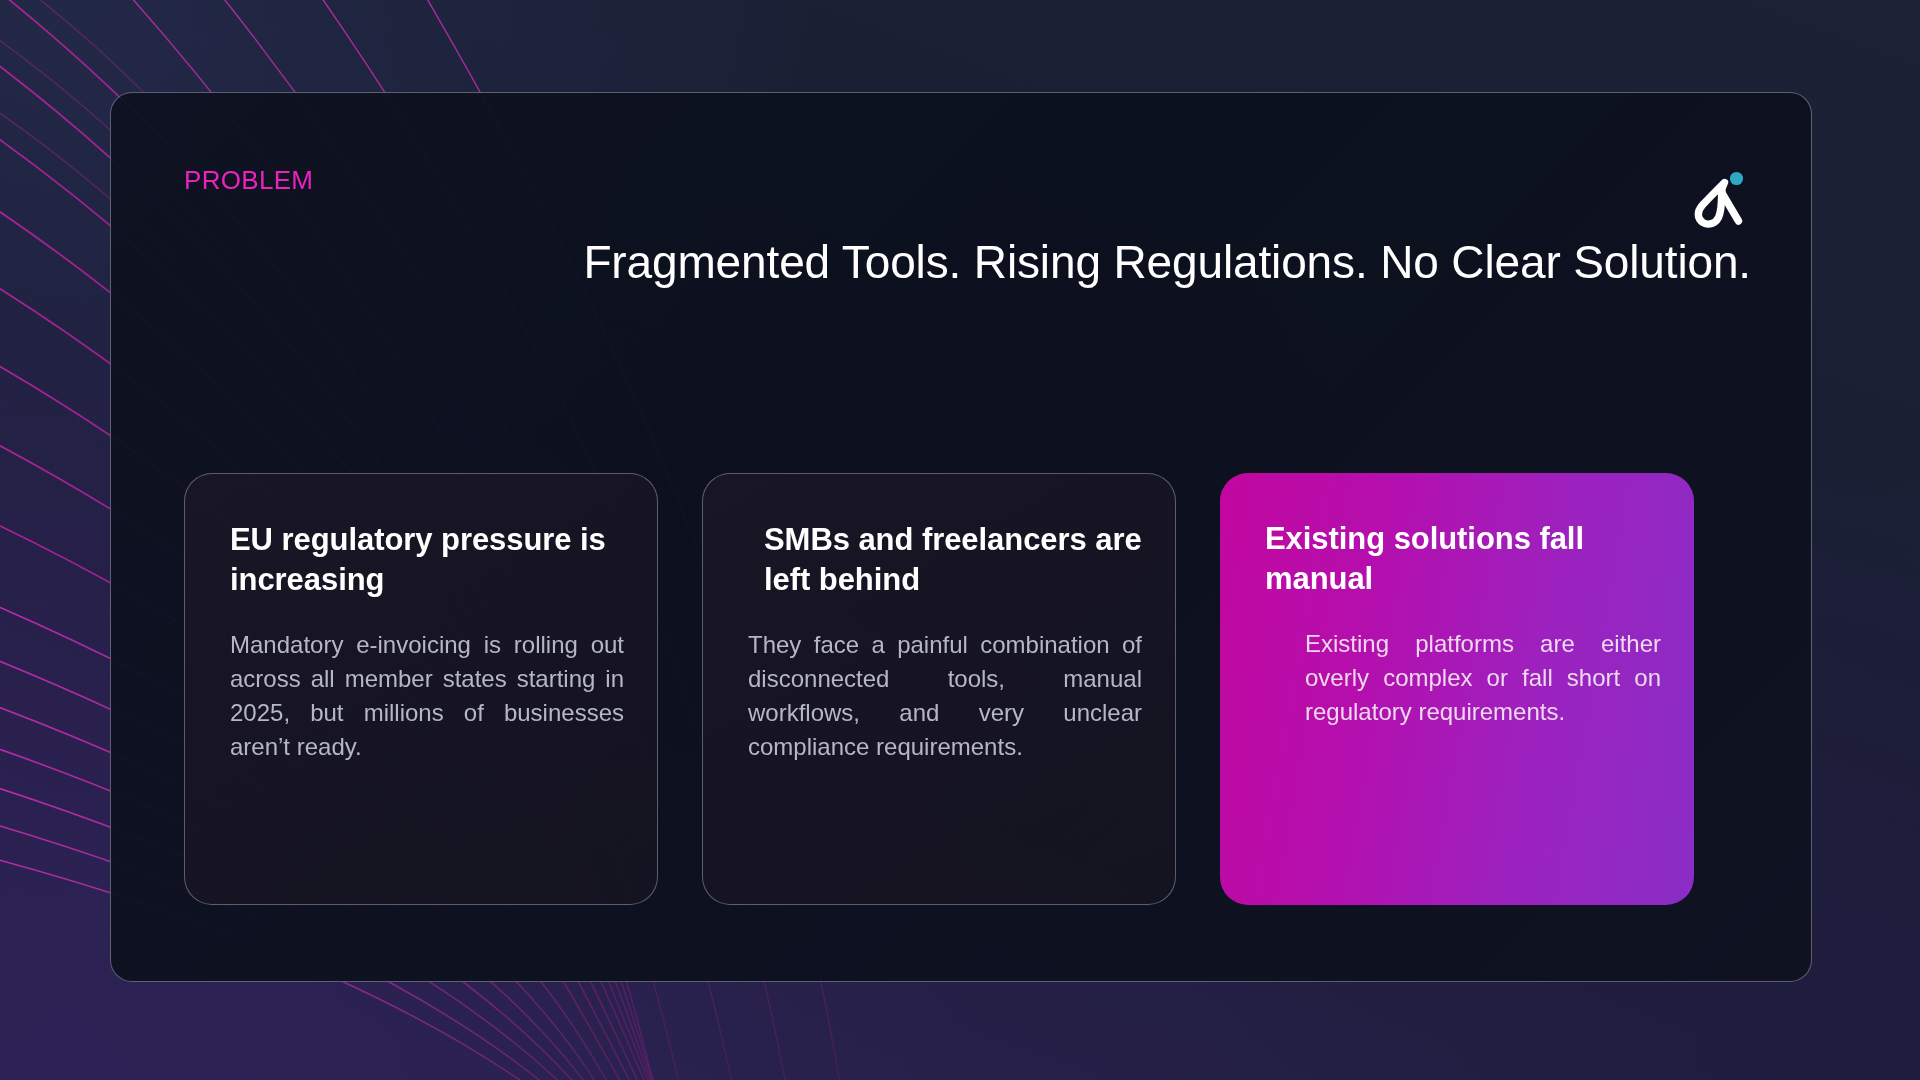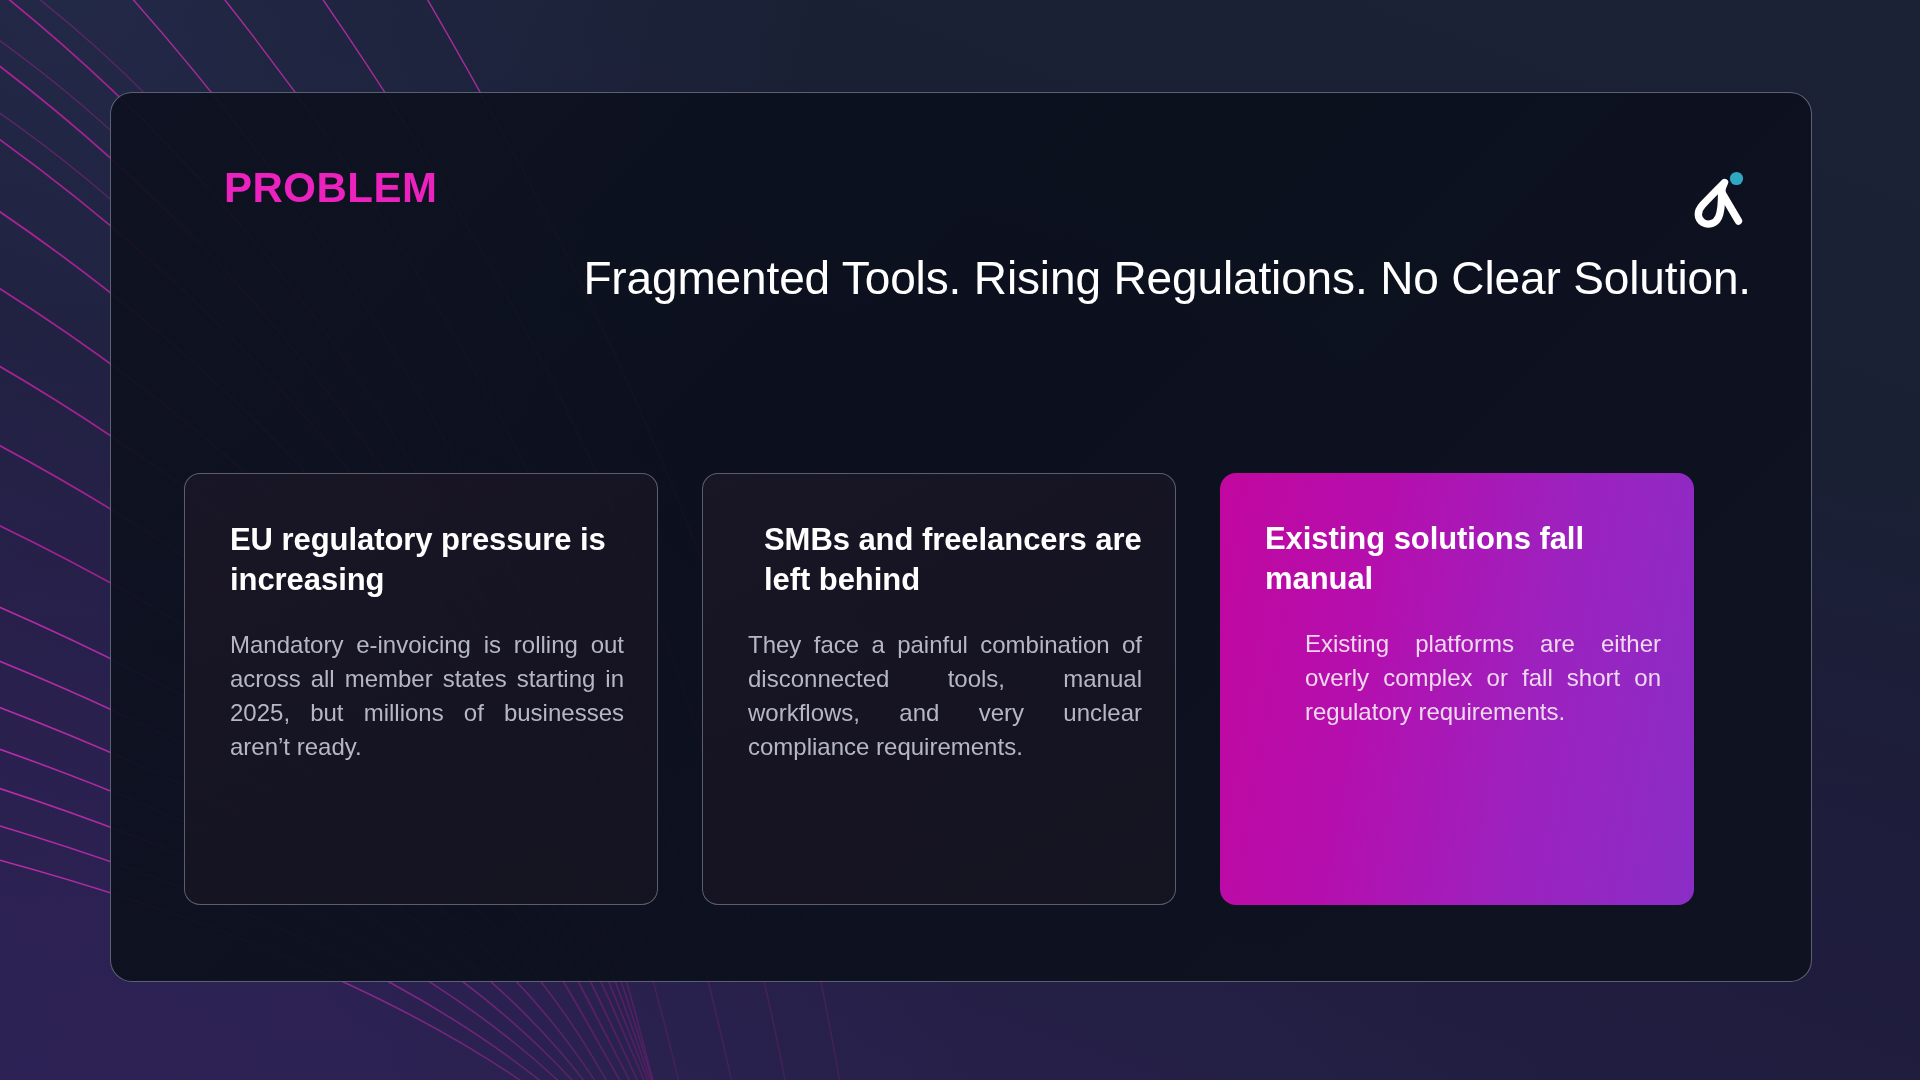--- a/index.html
+++ b/index.html
@@ -68,26 +68,25 @@
   }
 
   
   #panel-header {
     position:absolute;
     left:73px; top:74px;
     right:60px;
   }
 
   #eyebrow {
-    font-size:42px;
-    font-weight:700;
+    font-size:26px;
+    font-weight:400;
     letter-spacing:.012em;
     color:#ec22bf;
     line-height:1;
-    margin-left:40px;
   }
 
   #headline {
     margin-top:44px;
     font-size:46px;
     font-weight:500;
     color:#ffffff;
     letter-spacing:-.003em;
     line-height:1.12;
     white-space:nowrap;
@@ -106,21 +105,21 @@
   #cards {
     position:absolute;
     left:73px; top:380px;
     display:flex;
     gap:44px;
   }
 
   .card {
     width:474px;
     height:432px;
-    border-radius:16px;
+    border-radius:28px;
     padding:46px 33px 0 45px;
     position:relative;
   }
 
   .card.outline {
     border:1px solid rgba(176,183,205,.45);
     background:linear-gradient(150deg,
       rgba(30,24,40,.72) 0%,
       rgba(26,22,36,.70) 55%,
       rgba(24,21,34,.70) 100%);

